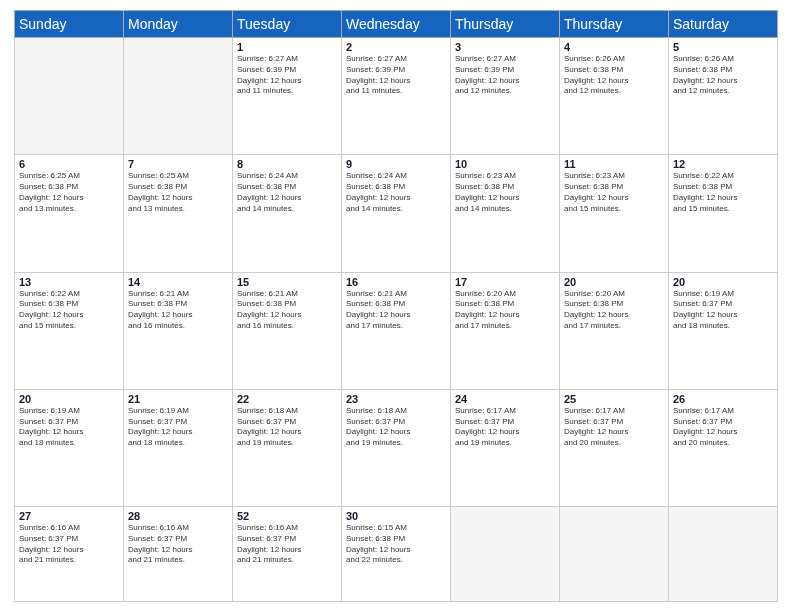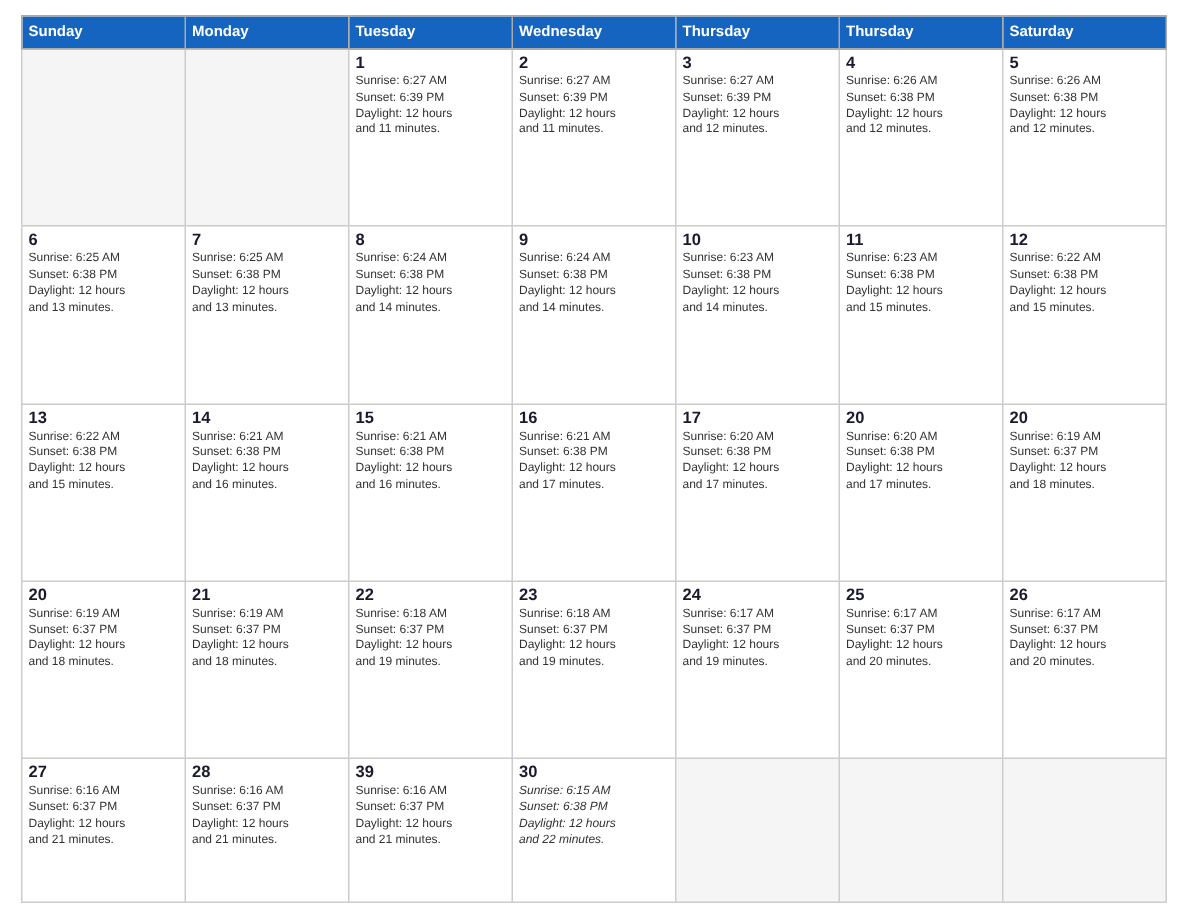--- a/index.html
+++ b/index.html
@@ -43,22 +43,22 @@
       margin-top: 2px;
     }
     .calendar-table {
       width: 100%;
       border-collapse: collapse;
       flex: 1;
     }
     .calendar-table th {
       background: #1565c0;
       color: #fff;
-      font-size: 10px;
-      font-weight: bold;
+      font-size: 14px;
+      font-weight: normal;
       padding: 5px 4px;
       text-align: left;
       border: 1px solid #aaa;
     }
     .calendar-table td {
       border: 1px solid #ccc;
       vertical-align: top;
       padding: 3px 4px;
       font-size: 8.5px;
       color: #222;
@@ -304,29 +304,29 @@
 and 21 minutes.</div>
           </td>
           <td>
             <span class="day-number">28</span>
             <div class="day-info" style="white-space: pre-line;">Sunrise: 6:16 AM
 Sunset: 6:37 PM
 Daylight: 12 hours
 and 21 minutes.</div>
           </td>
           <td>
-            <span class="day-number">39</span>
+            <span class="day-number">52</span>
             <div class="day-info" style="white-space: pre-line;">Sunrise: 6:16 AM
 Sunset: 6:37 PM
 Daylight: 12 hours
 and 21 minutes.</div>
           </td>
           <td>
             <span class="day-number">30</span>
-            <div class="day-info" style="white-space: pre-line; font-style: italic;">Sunrise: 6:15 AM
+            <div class="day-info" style="white-space: pre-line;">Sunrise: 6:15 AM
 Sunset: 6:38 PM
 Daylight: 12 hours
 and 22 minutes.</div>
           </td>
           <td class="empty"></td>
           <td class="empty"></td>
           <td class="empty"></td>
         </tr>
       </tbody>
   </table>

